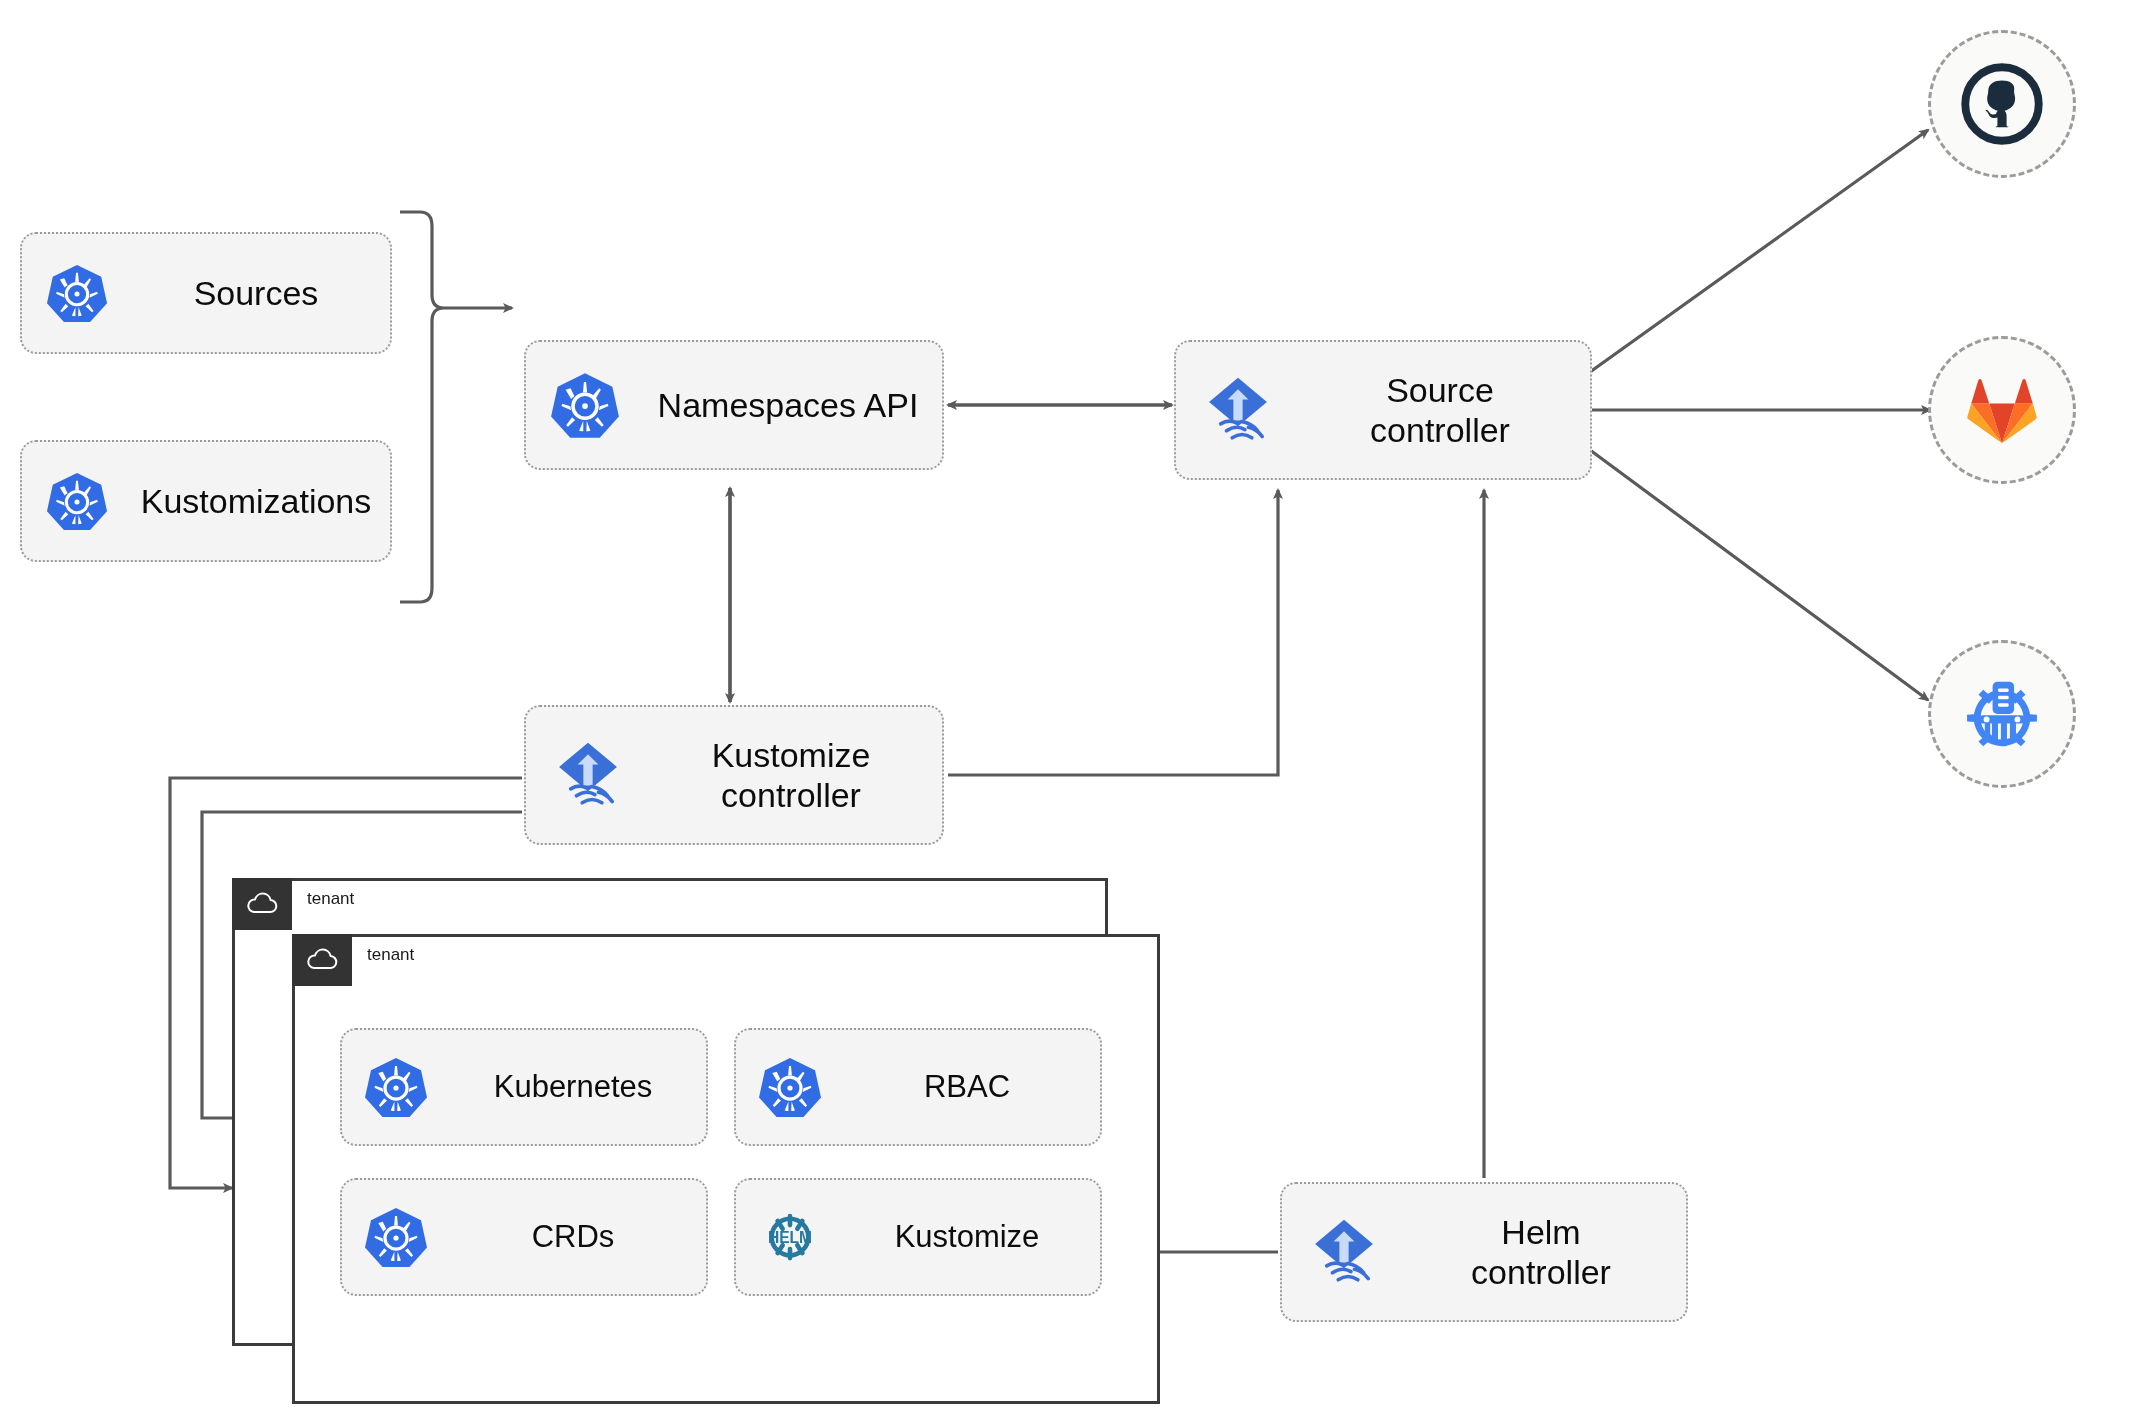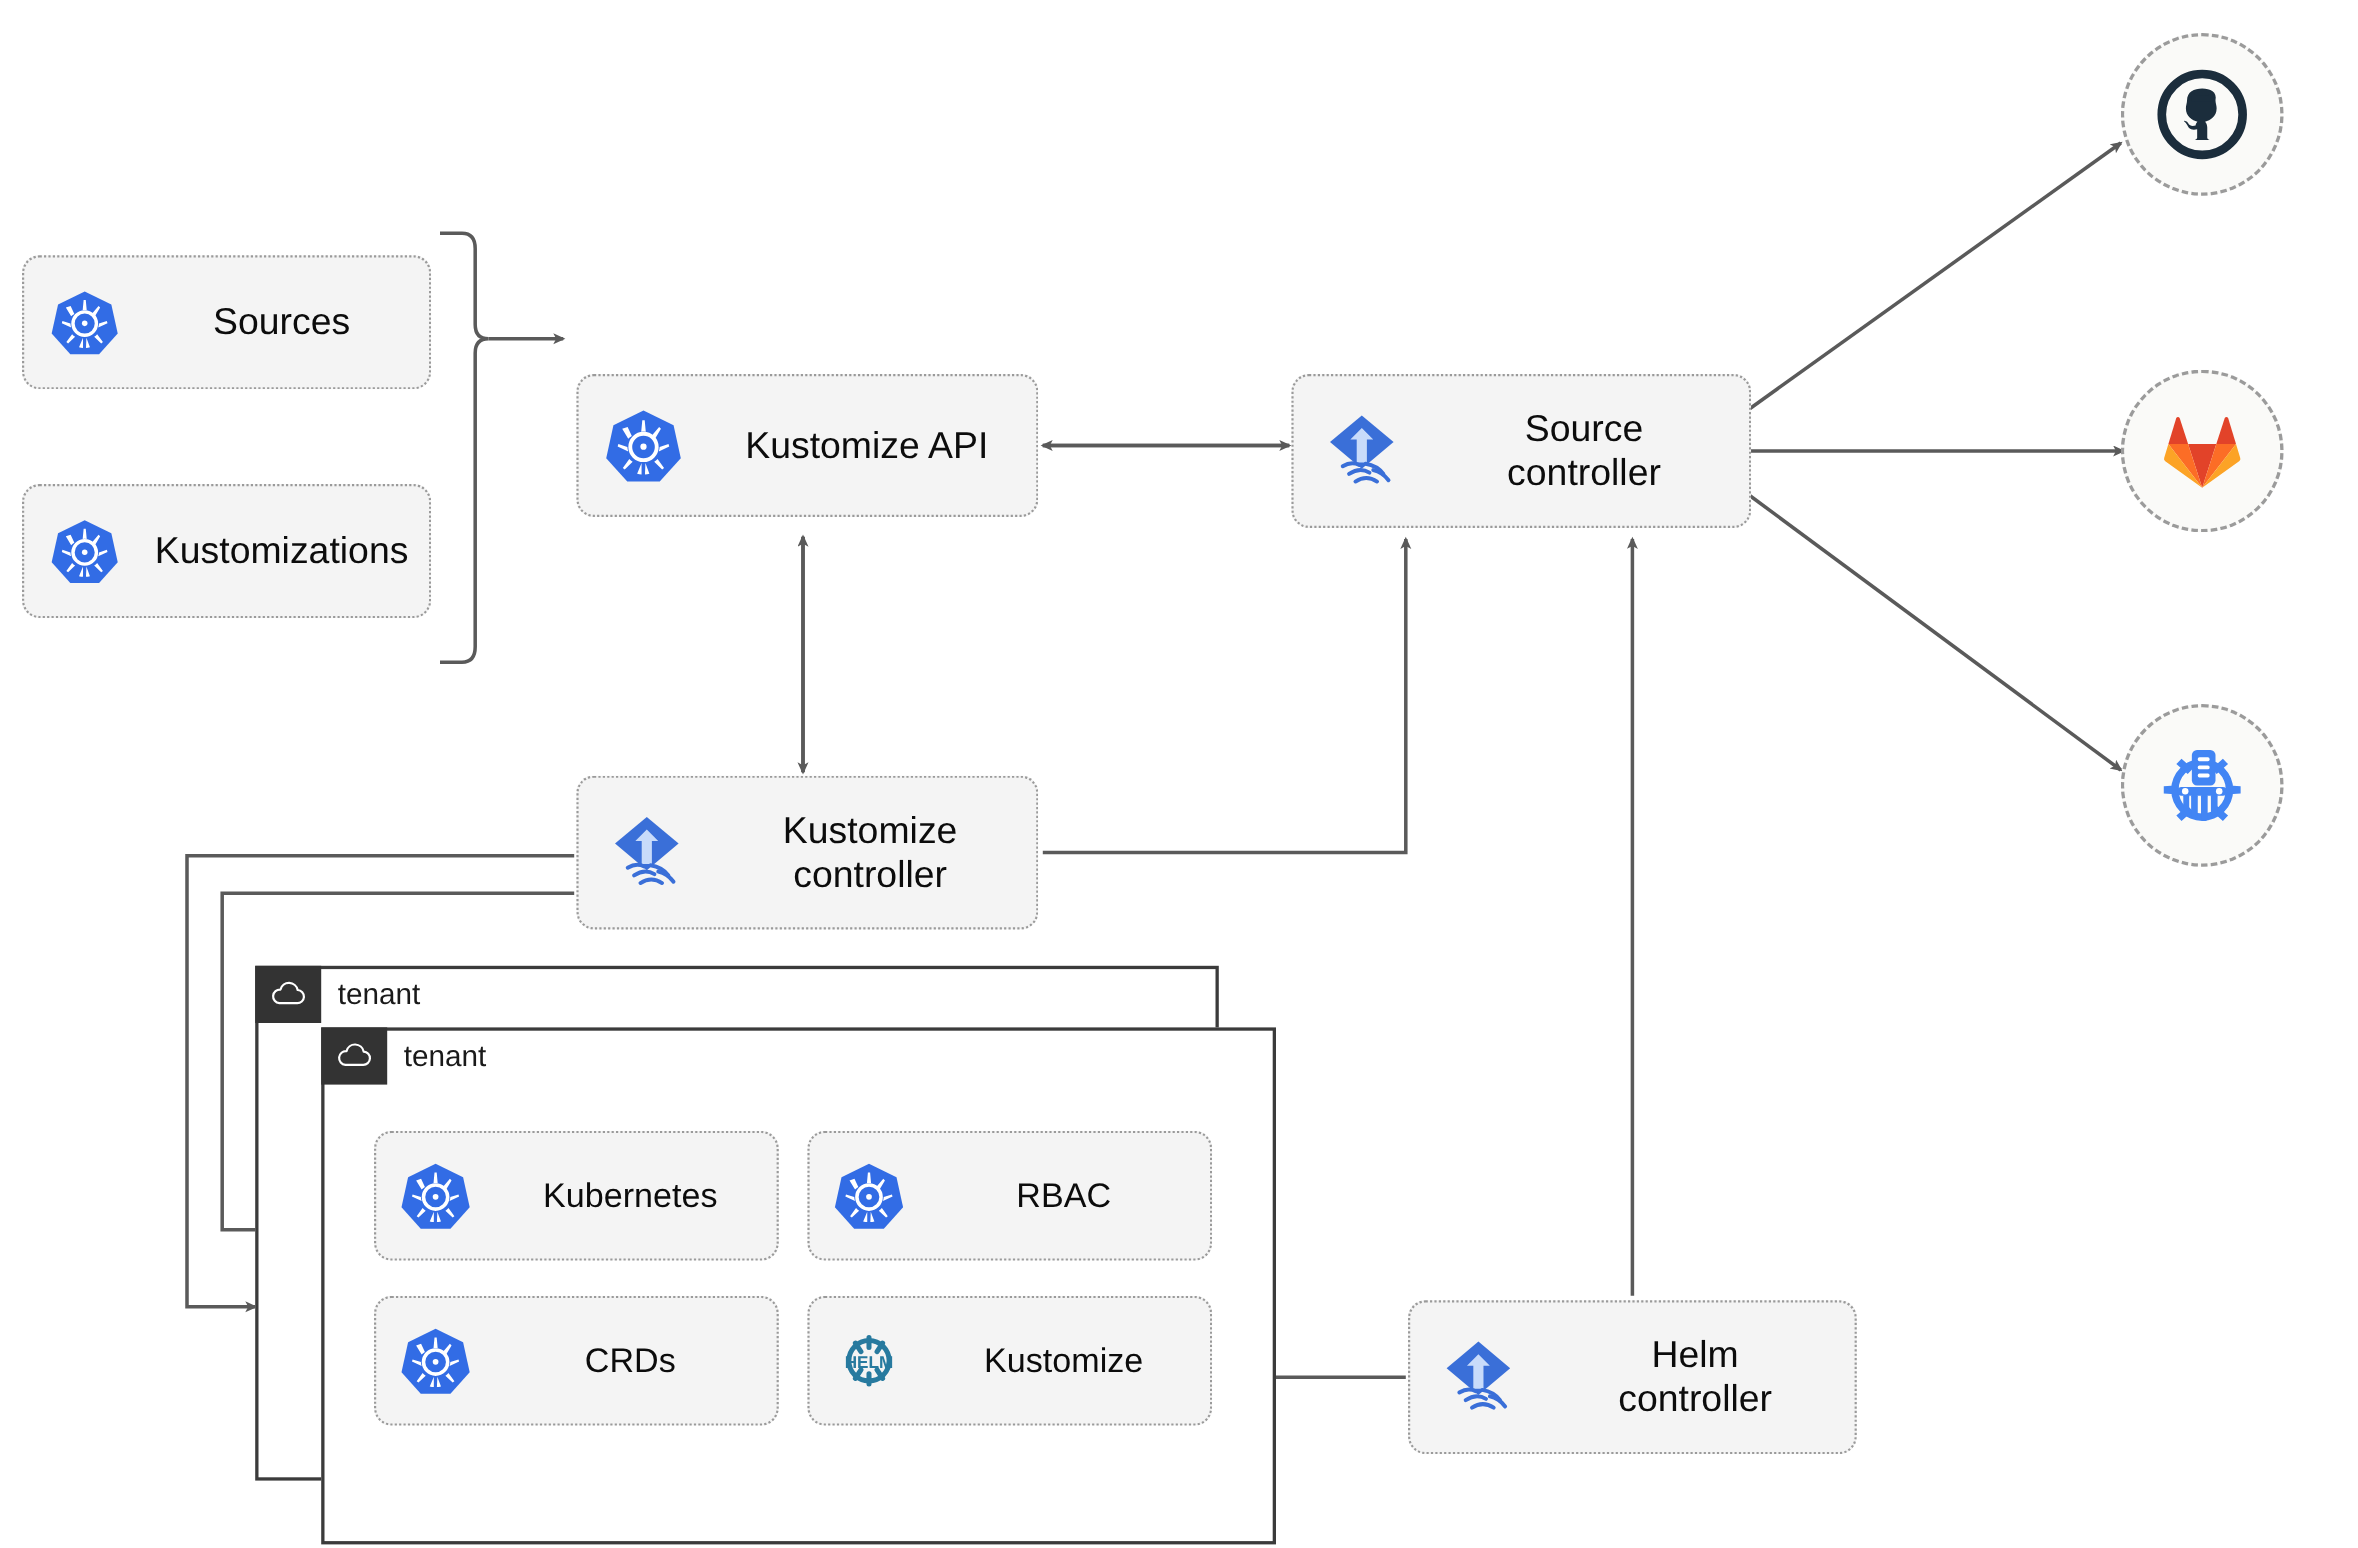--- a/index.html
+++ b/index.html
@@ -87,21 +87,21 @@
     display: flex;
     align-items: center;
     justify-content: center;
     width: 60px;
     z-index: 4;
   }
   .tenant-name {
     position: absolute;
     top: 8px;
     left: 72px;
-    font-size: 27px;
+    font-size: 17px;
     color: #1a1a1a;
     z-index: 4;
   }
 
   .kube-ico  { width: 62px; height: 62px; }
   .kube-ico.sm { width: 64px; height: 64px; }
   .flux-ico  { width: 74px; height: 74px; }
   .helm-ico  { width: 66px; height: 66px; }
   .cloud-ico { width: 34px; height: 26px; }
 </style>
@@ -176,21 +176,21 @@
     <span class="ico" style="width:118px;">
       <svg class="kube-ico" viewBox="0 0 64 64" style="width:70px;height:70px;">
         <path fill="#326CE5" d="M32 3 57 15.2 63 42.5 45.5 62h-27L1 42.5 7 15.2Z"></path>
         <g fill="#fff">
           <circle cx="32" cy="33" r="2.6"></circle>
           <path d="M31 11h2l.9 9.6a13.4 13.4 0 0 0-3.8 0ZM45 16.7l1.5 1.4-4.9 8.3a14 14 0 0 0-3-2.3ZM18.8 16.7l3.5 7.4a14 14 0 0 0-3 2.3l-5-8.3ZM52.8 30.8l.6 2-8.7 4.1a13.6 13.6 0 0 0 .7-3.7ZM11.1 30.8l7.5 2.4a13.6 13.6 0 0 0 .7 3.7l-8.8-4.1ZM43.7 43.2l5.4 7.4-1.6 1.3-6.6-6.3a14 14 0 0 0 2.8-2.4ZM20.2 43.2a14 14 0 0 0 2.8 2.4l-6.6 6.3-1.6-1.3ZM33.6 46.5l3.3 9a13.9 13.9 0 0 1-3.7.5Zm-3.2 0v9.5a13.9 13.9 0 0 1-3.7-.5Z"></path>
           <path d="M32 20.6a12.6 12.6 0 1 0 0 25.2 12.6 12.6 0 0 0 0-25.2Zm0 3.2a9.4 9.4 0 1 1 0 18.8 9.4 9.4 0 0 1 0-18.8Z"></path>
         </g>
       </svg>
     </span>
-    <span class="lbl">Kustomize API</span>
+    <span class="lbl">Namespaces API</span>
   </div>
 
   <div class="card" style="left:1174px; top:340px; width:418px; height:140px;">
     <span class="ico" style="width:124px;">
       <svg class="flux-ico" viewBox="0 0 64 64">
         <path fill="#3A6FD8" d="M32 4 57 25 32 46 7 25Z"></path>
         <path fill="#C8DBFA" d="M32 14l9 9h-5v18h-8V23h-5Z"></path>
         <g stroke="#3A6FD8" stroke-width="3.1" fill="none" stroke-linecap="round">
           <path d="M17 44c5-3 9-3 13-1"></path>
           <path d="M22 50c6-4 11-4 16-1"></path>

